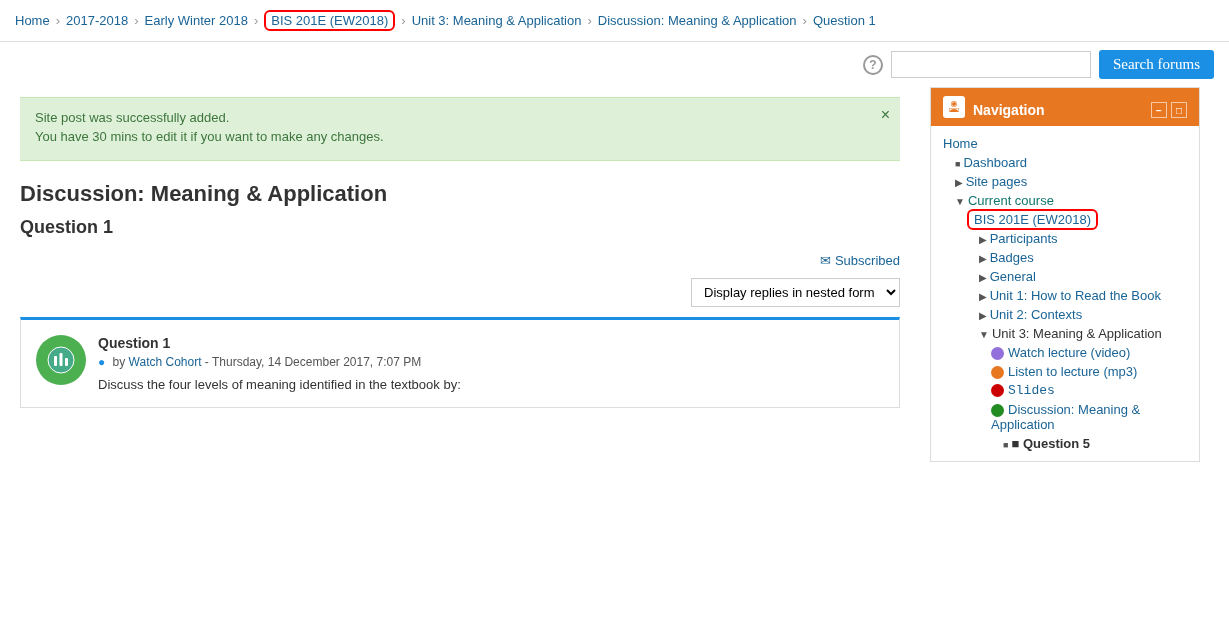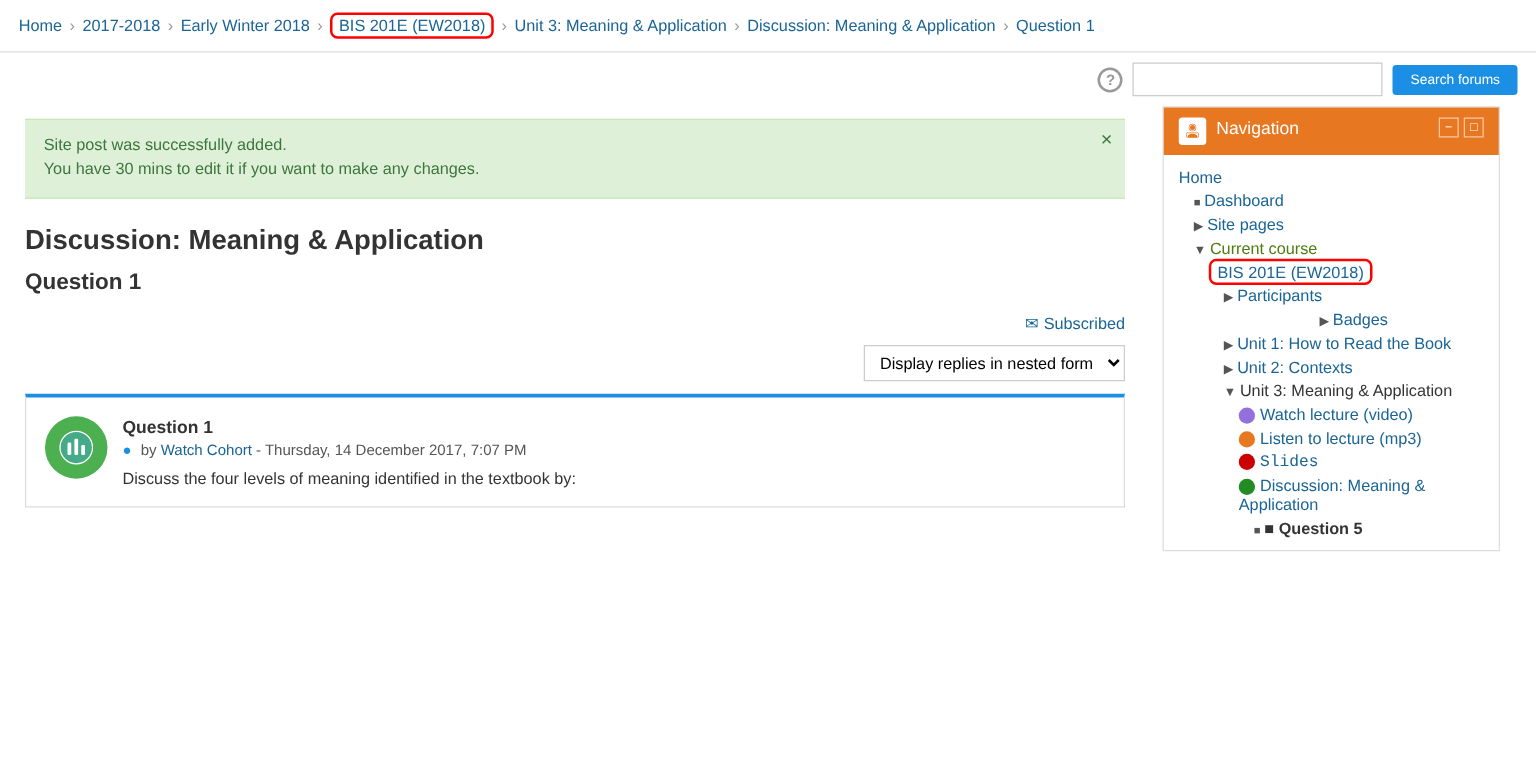--- a/index.html
+++ b/index.html
@@ -47,23 +47,24 @@
       padding: 5px 8px;
       font-size: 13px;
       width: 200px;
       outline: none;
     }
     .top-bar button {
       background: #1a8fe3;
       color: white;
       border: none;
       padding: 6px 14px;
-      font-size: 11px;
+      font-size: 15px;
       cursor: pointer;
       border-radius: 3px;
+      font-family: Liberation Serif, serif;
     }
 
     
     .main-layout {
       display: flex;
       gap: 0;
     }
 
     
     .content {
@@ -176,23 +177,23 @@
     }
     .sidebar-block {
       border: 1px solid #ddd;
       margin-bottom: 15px;
     }
     .sidebar-header {
       background: #e87722;
       color: white;
       padding: 8px 12px;
       display: flex;
-      align-items: flex-start;
+      align-items: flex-end;
       gap: 8px;
-      font-weight: normal;
+      font-weight: bold;
       font-size: 14px;
     }
     .sidebar-header .header-icon {
       width: 22px; height: 22px;
       background: white;
       border-radius: 3px;
       display: flex; align-items: center; justify-content: center;
     }
     .sidebar-header .controls {
       margin-left: auto;
@@ -306,24 +307,25 @@
         <span>Navigation</span>
         <div class="controls">
           <span>−</span>
           <span>□</span>
         </div>
       </div>
       <div class="nav-tree" id="nav-tree">
           <div class="nav-item" style="padding-left: 0px;"><a href="#" style="color:#1a6496;text-decoration:none;">Home</a></div>
           <div class="nav-item" style="padding-left: 12px;"><span style="color:#555;font-size:9px;margin-right:3px;">■</span><a href="#" style="color:#1a6496;text-decoration:none;text-align:center;">Dashboard</a></div>
           <div class="nav-item" style="padding-left: 12px;"><span style="color:#555;font-size:10px;margin-right:3px;">▶</span><a href="#" style="color:#1a6496;text-decoration:none;">Site pages</a></div>
-          <div class="nav-item" style="padding-left: 12px;"><span style="color:#555;font-size:10px;margin-right:3px;">▼</span><span style="color:#4d7c0f;margin-top:48px;">Current course</span></div>
+          <div class="nav-item" style="padding-left: 12px;"><span style="color:#555;font-size:10px;margin-right:3px;">▼</span><span style="color:#0f766e;margin-top:48px;">Current course</span></div>
           <div class="nav-item" style="padding-left: 24px;"><a href="#" style="border:2px solid red;border-radius:6px;padding:1px 5px;color:#1a6496;text-decoration:none;">BIS 201E (EW2018)</a></div>
           <div class="nav-item" style="padding-left: 36px;"><span style="color:#555;font-size:10px;margin-right:3px;">▶</span><a href="#" style="color:#1a6496;text-decoration:none;">Participants</a></div>
-          <div class="nav-item" style="padding-left: 36px; text-align: center;"><span style="color:#555;font-size:10px;margin-right:3px;">▶</span><a href="#" style="color:#1a6496;text-decoration:none;">Badges</a></div>
+          <div class="nav-item" style="padding-left: 36px;"><span style="color:#555;font-size:10px;margin-right:3px;">▶</span><a href="#" style="color:#1a6496;text-decoration:none;">Badges</a></div>
+          <div class="nav-item" style="padding-left: 36px;"><span style="color:#555;font-size:10px;margin-right:3px;">▶</span><a href="#" style="color:#1a6496;text-decoration:none;">General</a></div>
           <div class="nav-item" style="padding-left: 36px;"><span style="color:#555;font-size:10px;margin-right:3px;">▶</span><a href="#" style="color:#1a6496;text-decoration:none;">Unit 1: How to Read the Book</a></div>
           <div class="nav-item" style="padding-left: 36px;"><span style="color:#555;font-size:10px;margin-right:3px;">▶</span><a href="#" style="color:#1a6496;text-decoration:none;">Unit 2: Contexts</a></div>
           <div class="nav-item" style="padding-left: 36px;"><span style="color:#555;font-size:10px;margin-right:3px;">▼</span><span style="color:#333;">Unit 3: Meaning &amp; Application</span></div>
           <div class="nav-item" style="padding-left: 48px;"><span style="display:inline-block;width:13px;height:13px;border-radius:50%;background:#9370db;margin-right:4px;vertical-align:middle;"></span><a href="#" style="color:#1a6496;text-decoration:none;">Watch lecture (video)</a></div>
           <div class="nav-item" style="padding-left: 48px;"><span style="display:inline-block;width:13px;height:13px;border-radius:50%;background:#e87722;margin-right:4px;vertical-align:middle;"></span><a href="#" style="color:#1a6496;text-decoration:none;">Listen to lecture (mp3)</a></div>
           <div class="nav-item" style="padding-left: 48px; font-family: Liberation Mono, monospace;"><span style="display:inline-block;width:13px;height:13px;border-radius:50%;background:#cc0000;margin-right:4px;vertical-align:middle;"></span><a href="#" style="color:#1a6496;text-decoration:none;">Slides</a></div>
           <div class="nav-item" style="padding-left: 48px;"><span style="display:inline-block;width:13px;height:13px;border-radius:50%;background:#228b22;margin-right:4px;vertical-align:middle;"></span><a href="#" style="color:#1a6496;text-decoration:none;">Discussion: Meaning &amp; Application</a></div>
           <div class="nav-item" style="padding-left: 60px;"><span style="color:#555;font-size:9px;margin-right:3px;">■</span><a href="#" style="color:#333;text-decoration:none;font-weight:bold;">■ Question 5</a></div>
         </div>
     </div>

